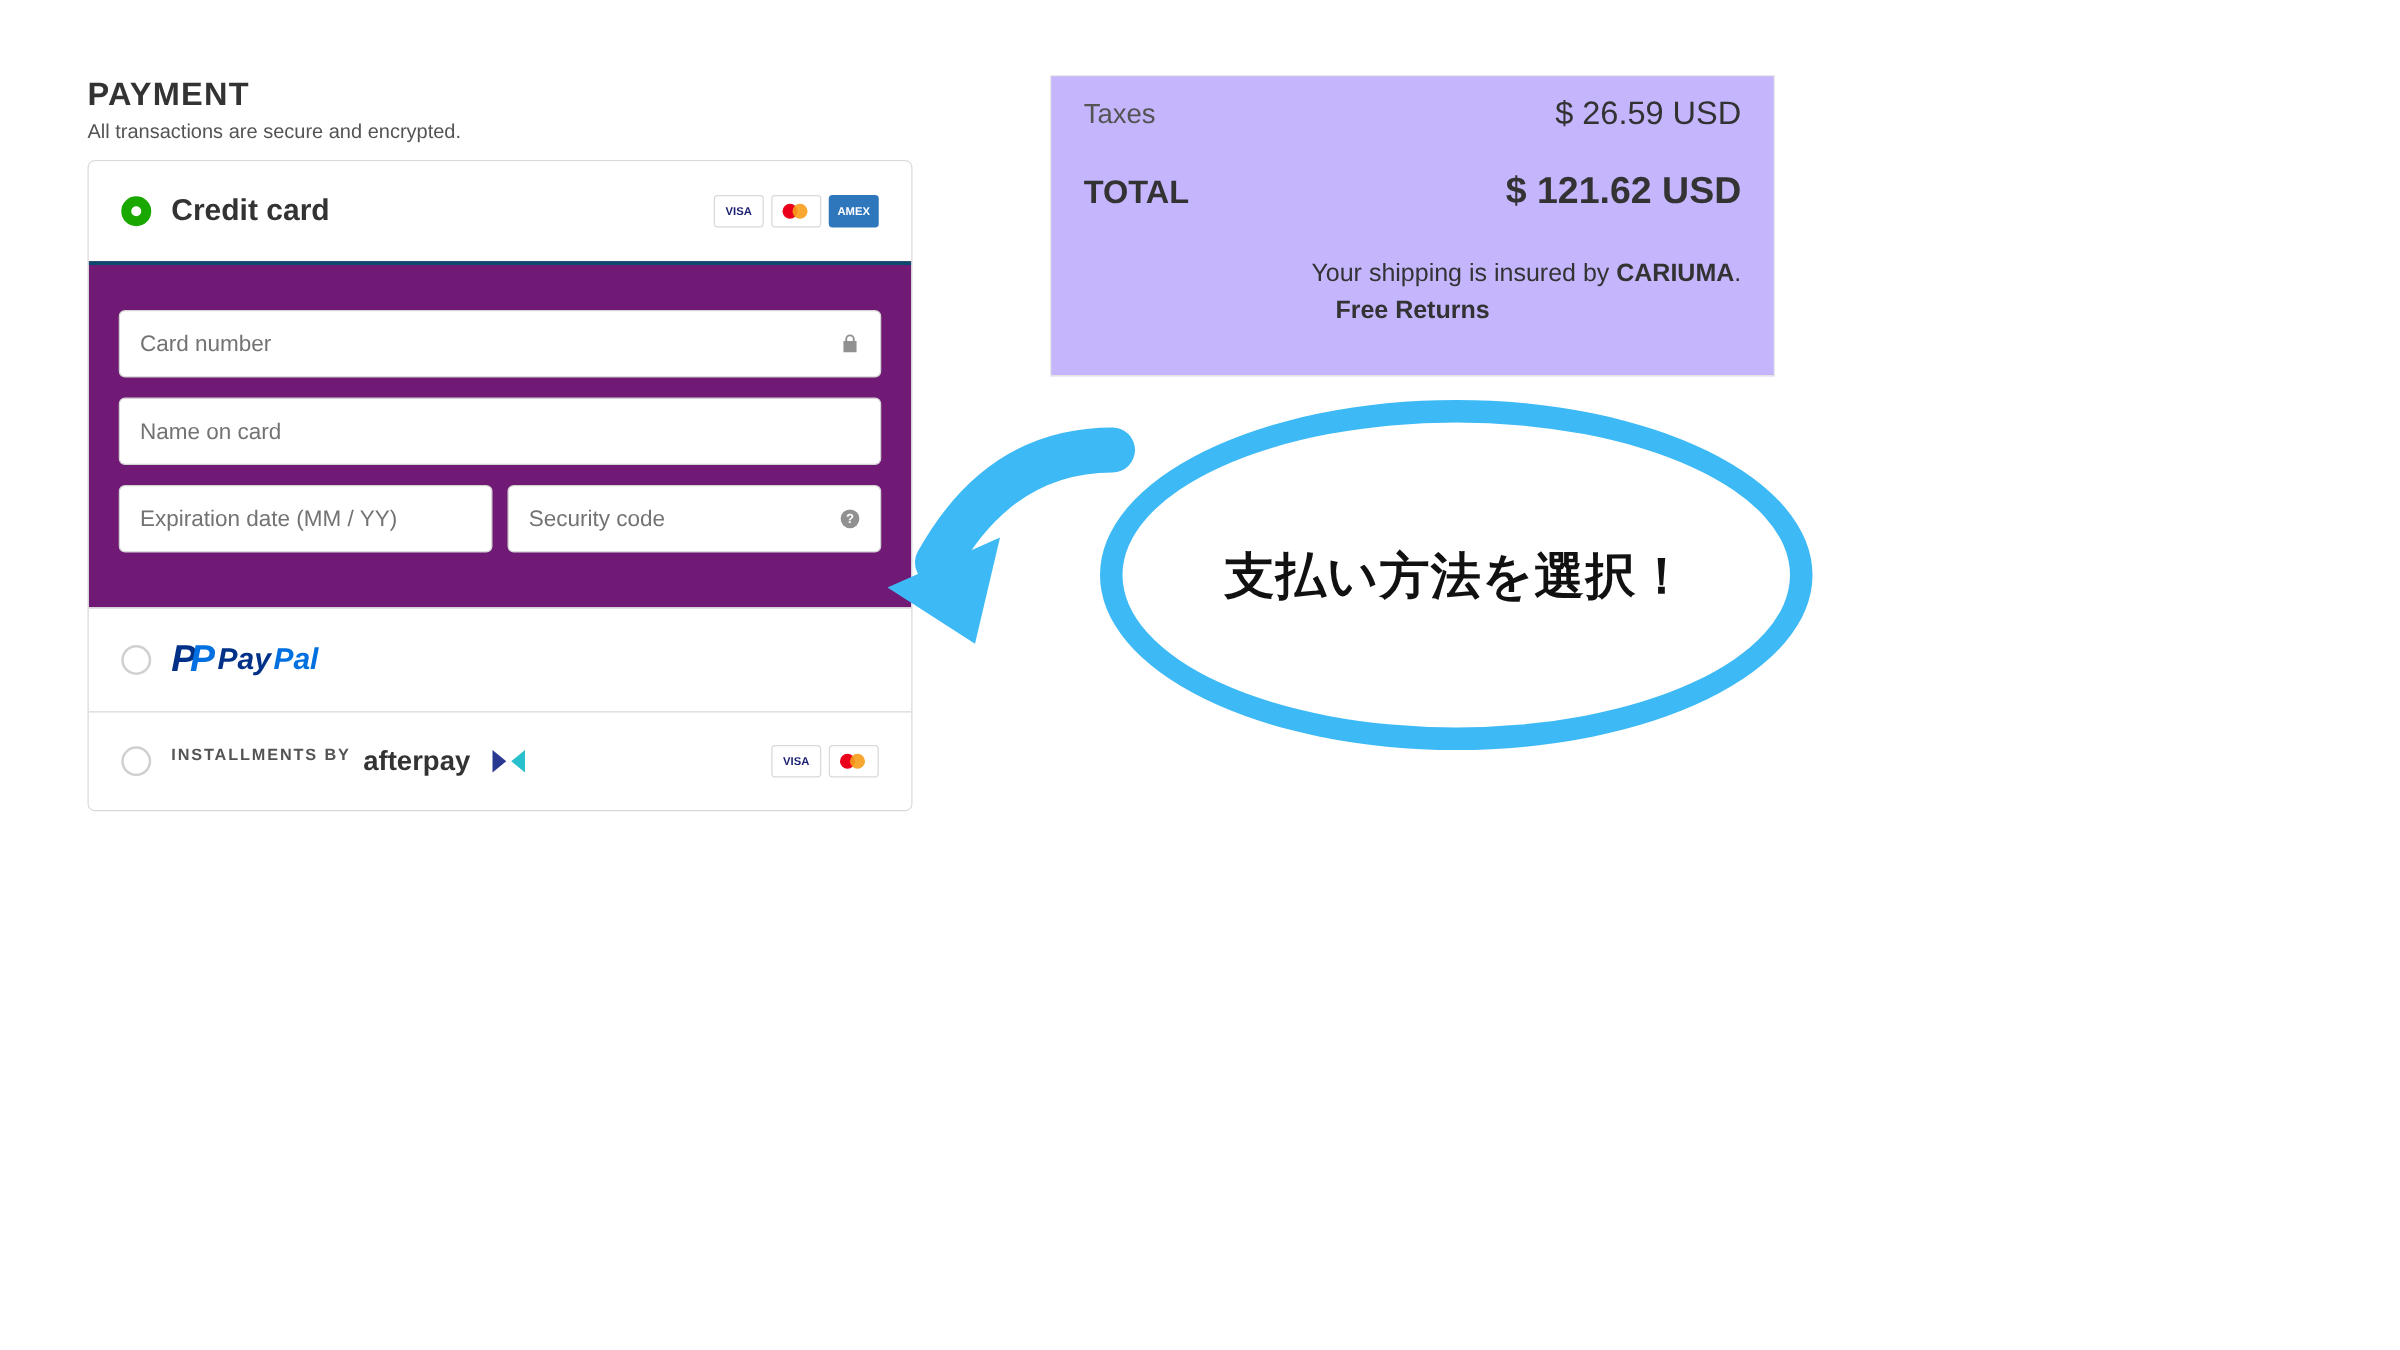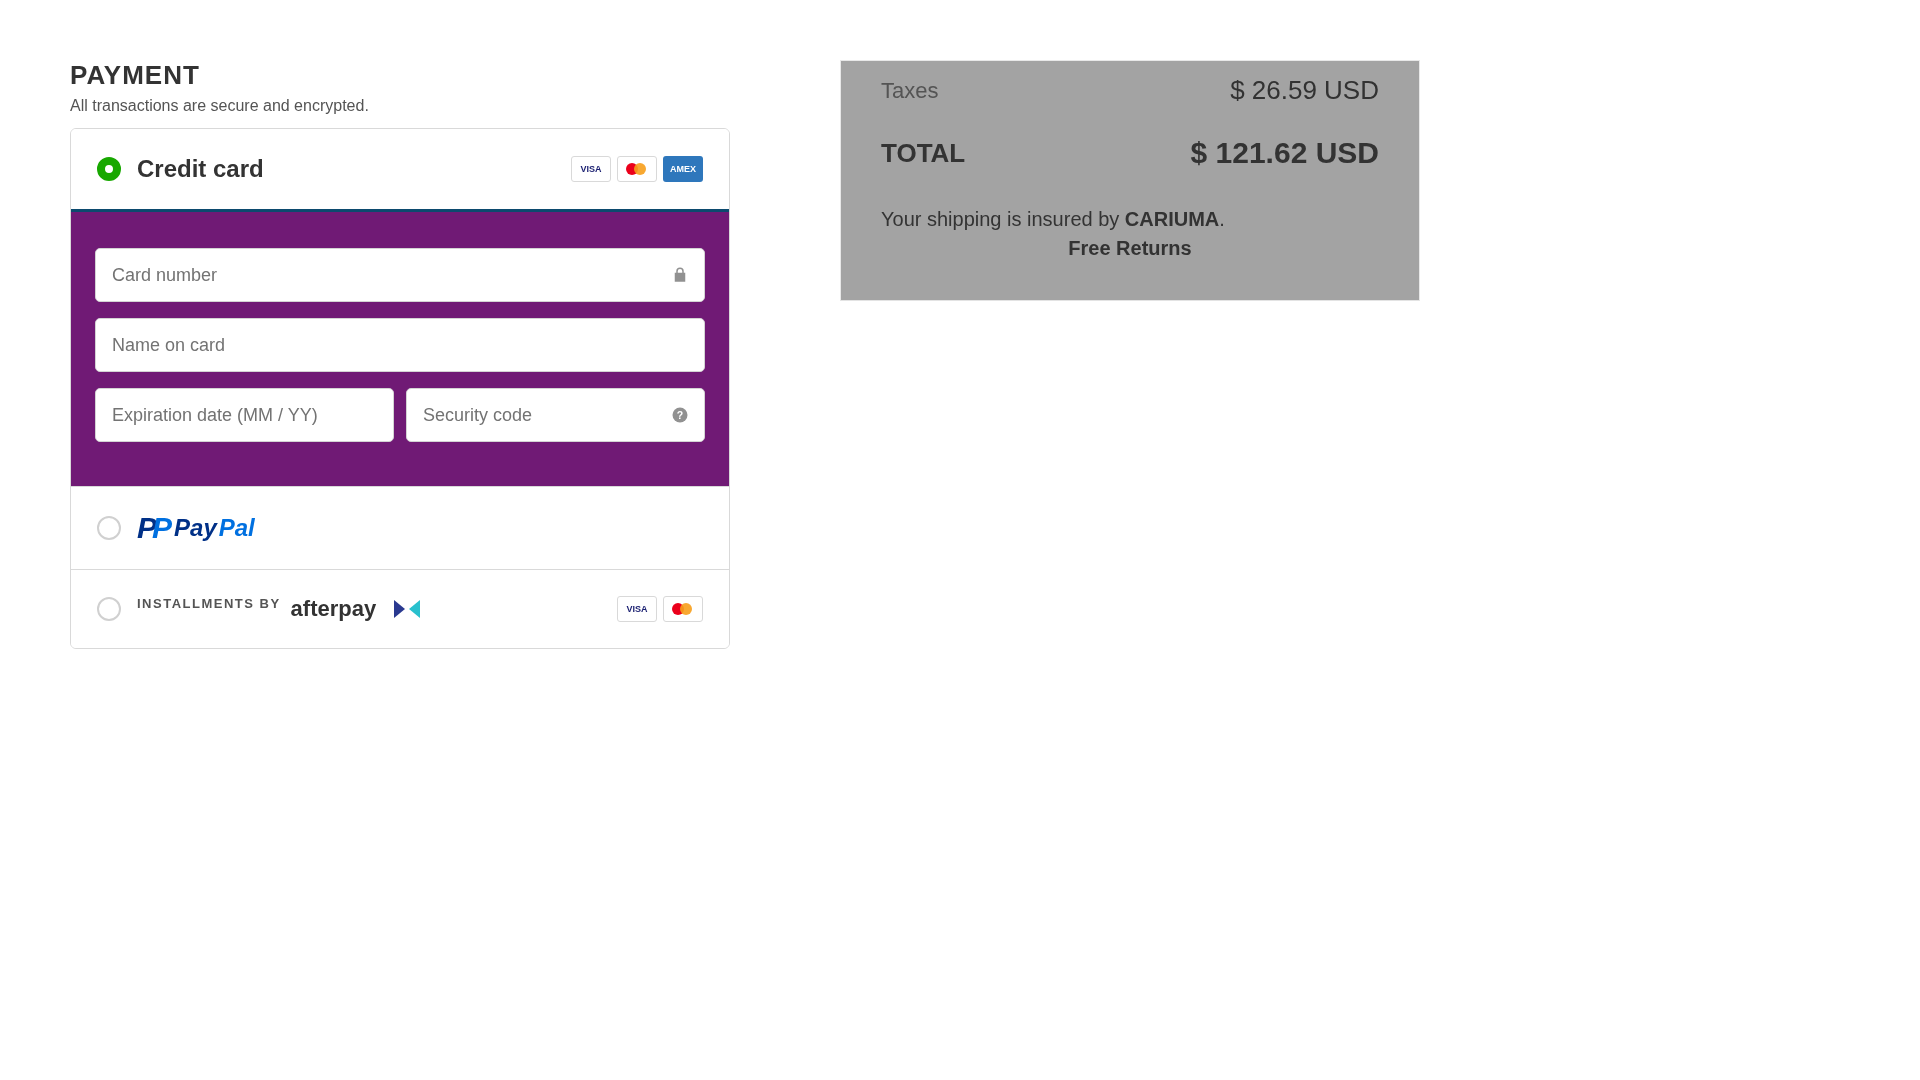--- a/index.html
+++ b/index.html
@@ -118,32 +118,32 @@
     content:''; position:absolute; left:0; top:2px;
     border-left:11px solid #2a3990; border-top:9px solid transparent; border-bottom:9px solid transparent;
   }
   .afterpay-mark::after {
     content:''; position:absolute; right:2px; top:2px;
     border-right:11px solid #29c0cd; border-top:9px solid transparent; border-bottom:9px solid transparent;
   }
 
   
   .summary-box {
-    background: #a3a3a3;
+    background: #c4b5fd;
     border: 1px solid #e8e8e8;
     border-bottom: 1px solid #e3e3e3;
-    padding: 0 40px 40px;
+    padding: 0 26px 40px;
   }
   .sum-row { display:flex; justify-content:space-between; align-items:center; padding: 14px 0; }
   .taxes-label { font-size:22px; color:#545454; }
   .taxes-val { font-size:26px; color:#323232; }
   .total-row { padding-top: 16px; }
   .total-label { font-size:26px; font-weight:800; color:#333; }
   .total-val { font-size:30px; font-weight:800; color:#333; }
-  .ship-note { text-align:left; font-size:20px; color:#333; margin-top:24px; }
+  .ship-note { text-align:right; font-size:20px; color:#333; margin-top:24px; }
   .ship-brand { font-weight:800; }
   .free-returns { text-align:center; font-size:20px; font-weight:700; color:#333; margin-top:6px; }
 
   
   .callout {
     position:absolute;
     top: 260px;
     left: -120px;
     width: 700px;
     height: 300px;
@@ -255,13 +255,22 @@
     <div class="sum-row total-row">
       <span class="total-label">TOTAL</span>
       <span class="total-val">$ 121.62 USD</span>
     </div>
     <p class="ship-note">
       <span>Your shipping is insured by </span><span class="ship-brand">CARIUMA</span><span>.</span>
     </p>
     <p class="free-returns">Free Returns</p>
   </div>
 
+  <div class="callout">
+    <svg class="arrow-svg" viewBox="0 0 210 200">
+      <path d="M 180 20 Q 90 20 40 110" stroke="#3db9f5" stroke-width="36" fill="none" stroke-linecap="round"></path>
+      <polygon points="0,130 90,90 70,175" fill="#3db9f5"></polygon>
+    </svg>
+    <div class="bubble">
+      <span class="bubble-text">支払い方法を選択！</span>
+    </div>
+  </div>
 </div>
 
 </body></html>

